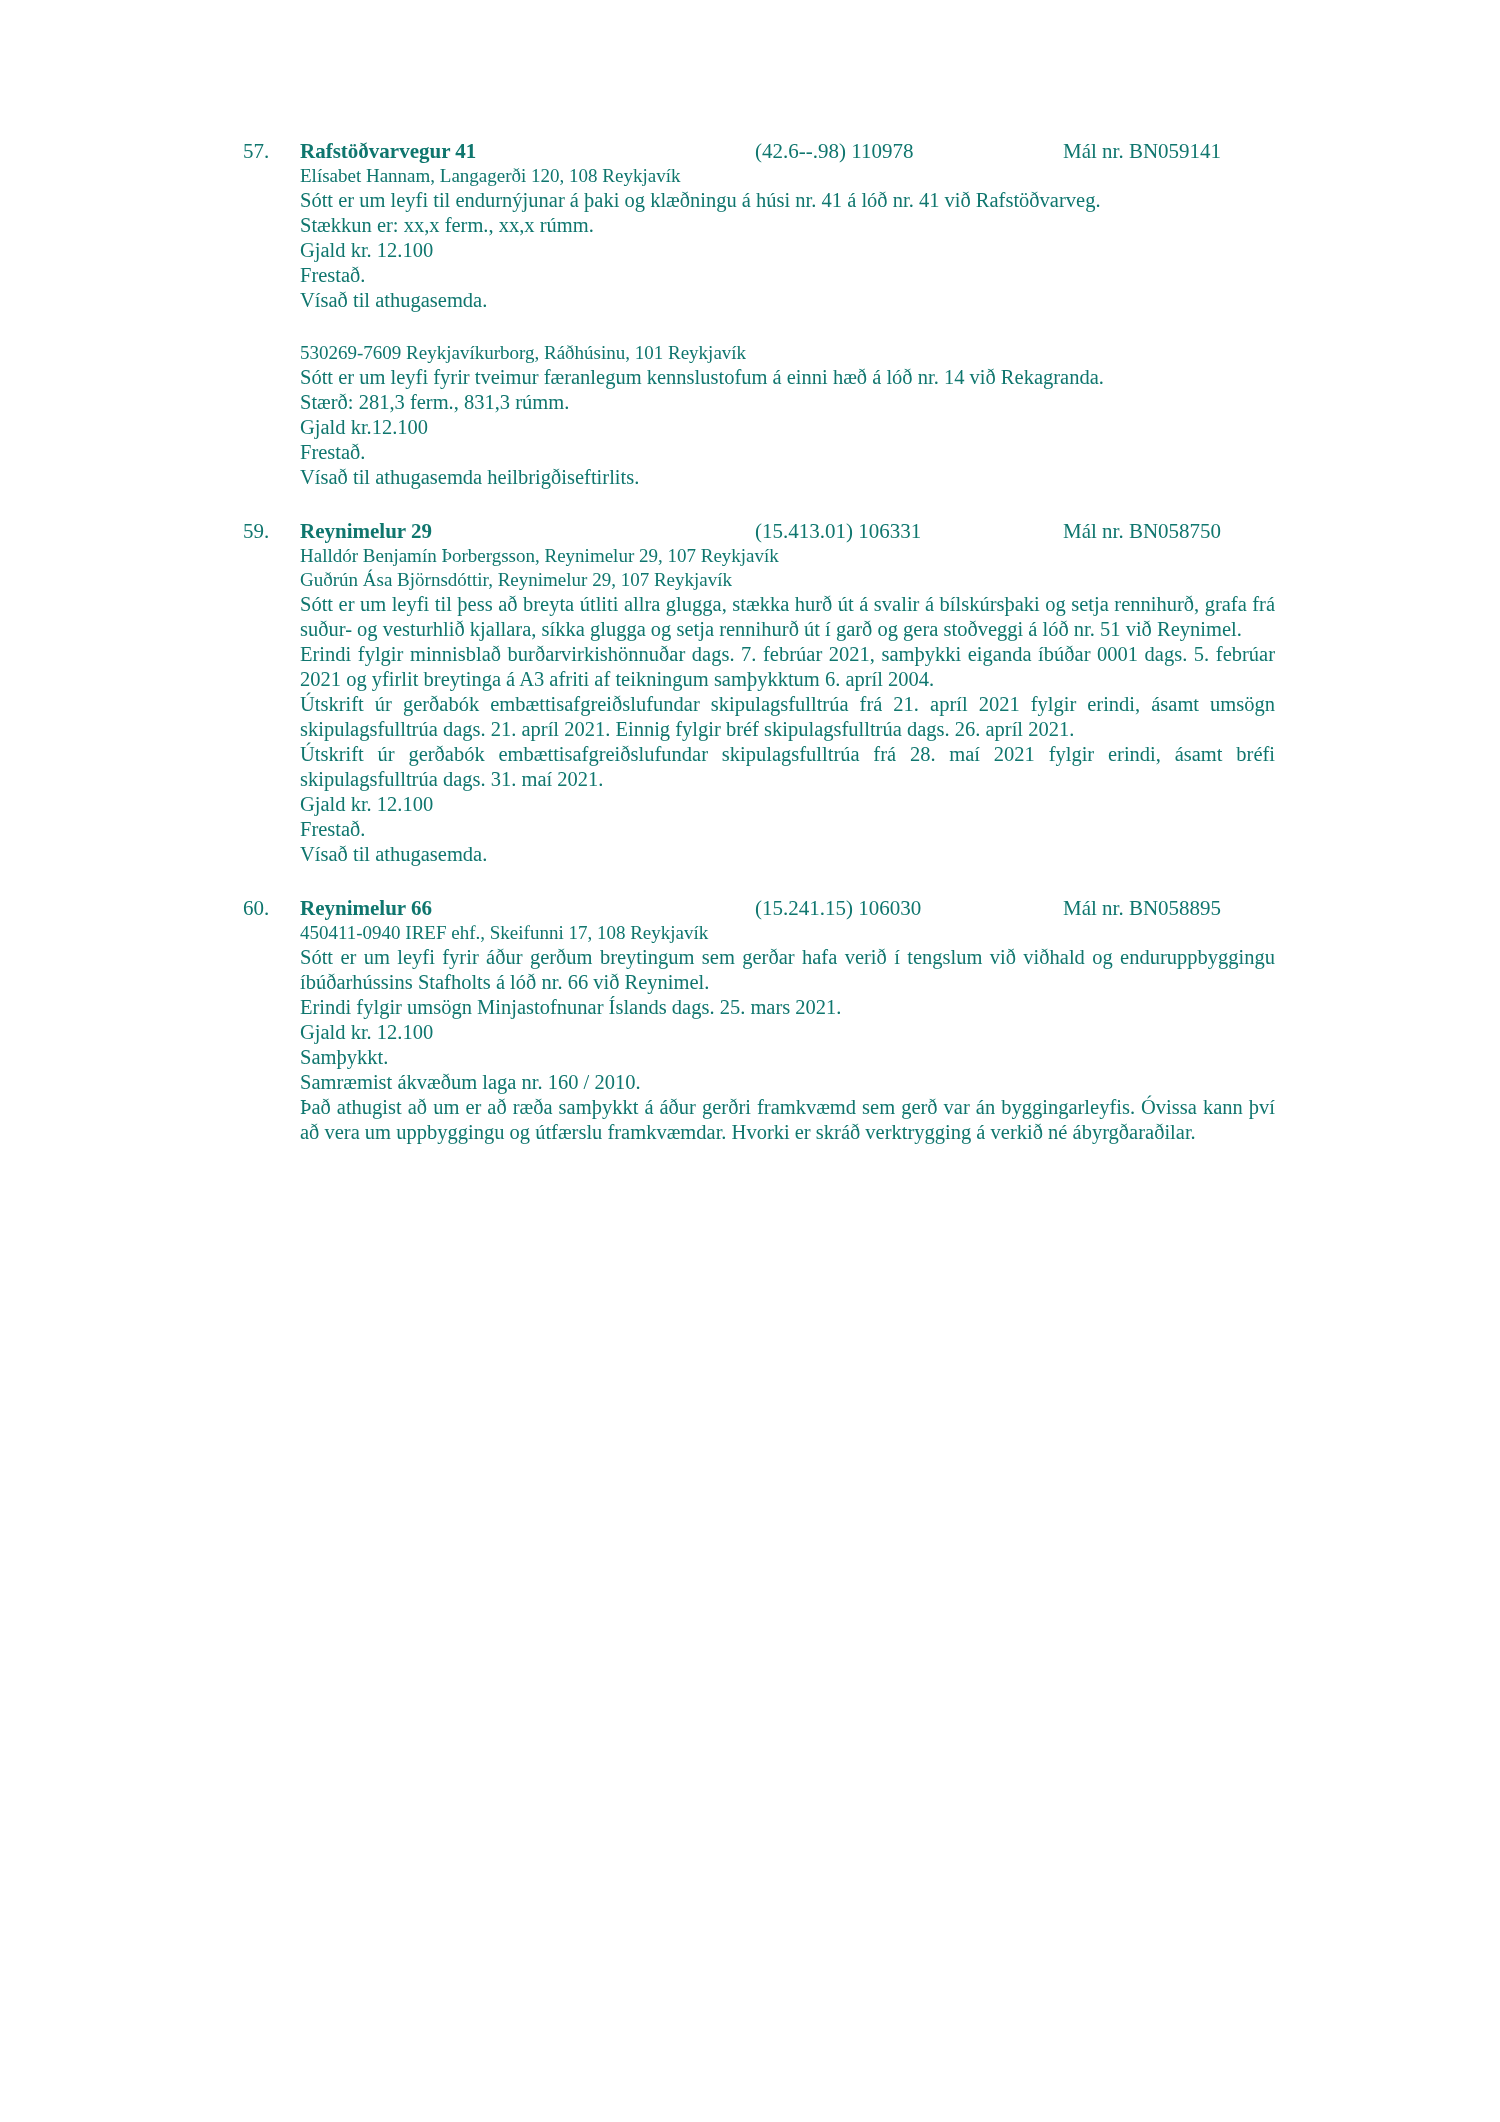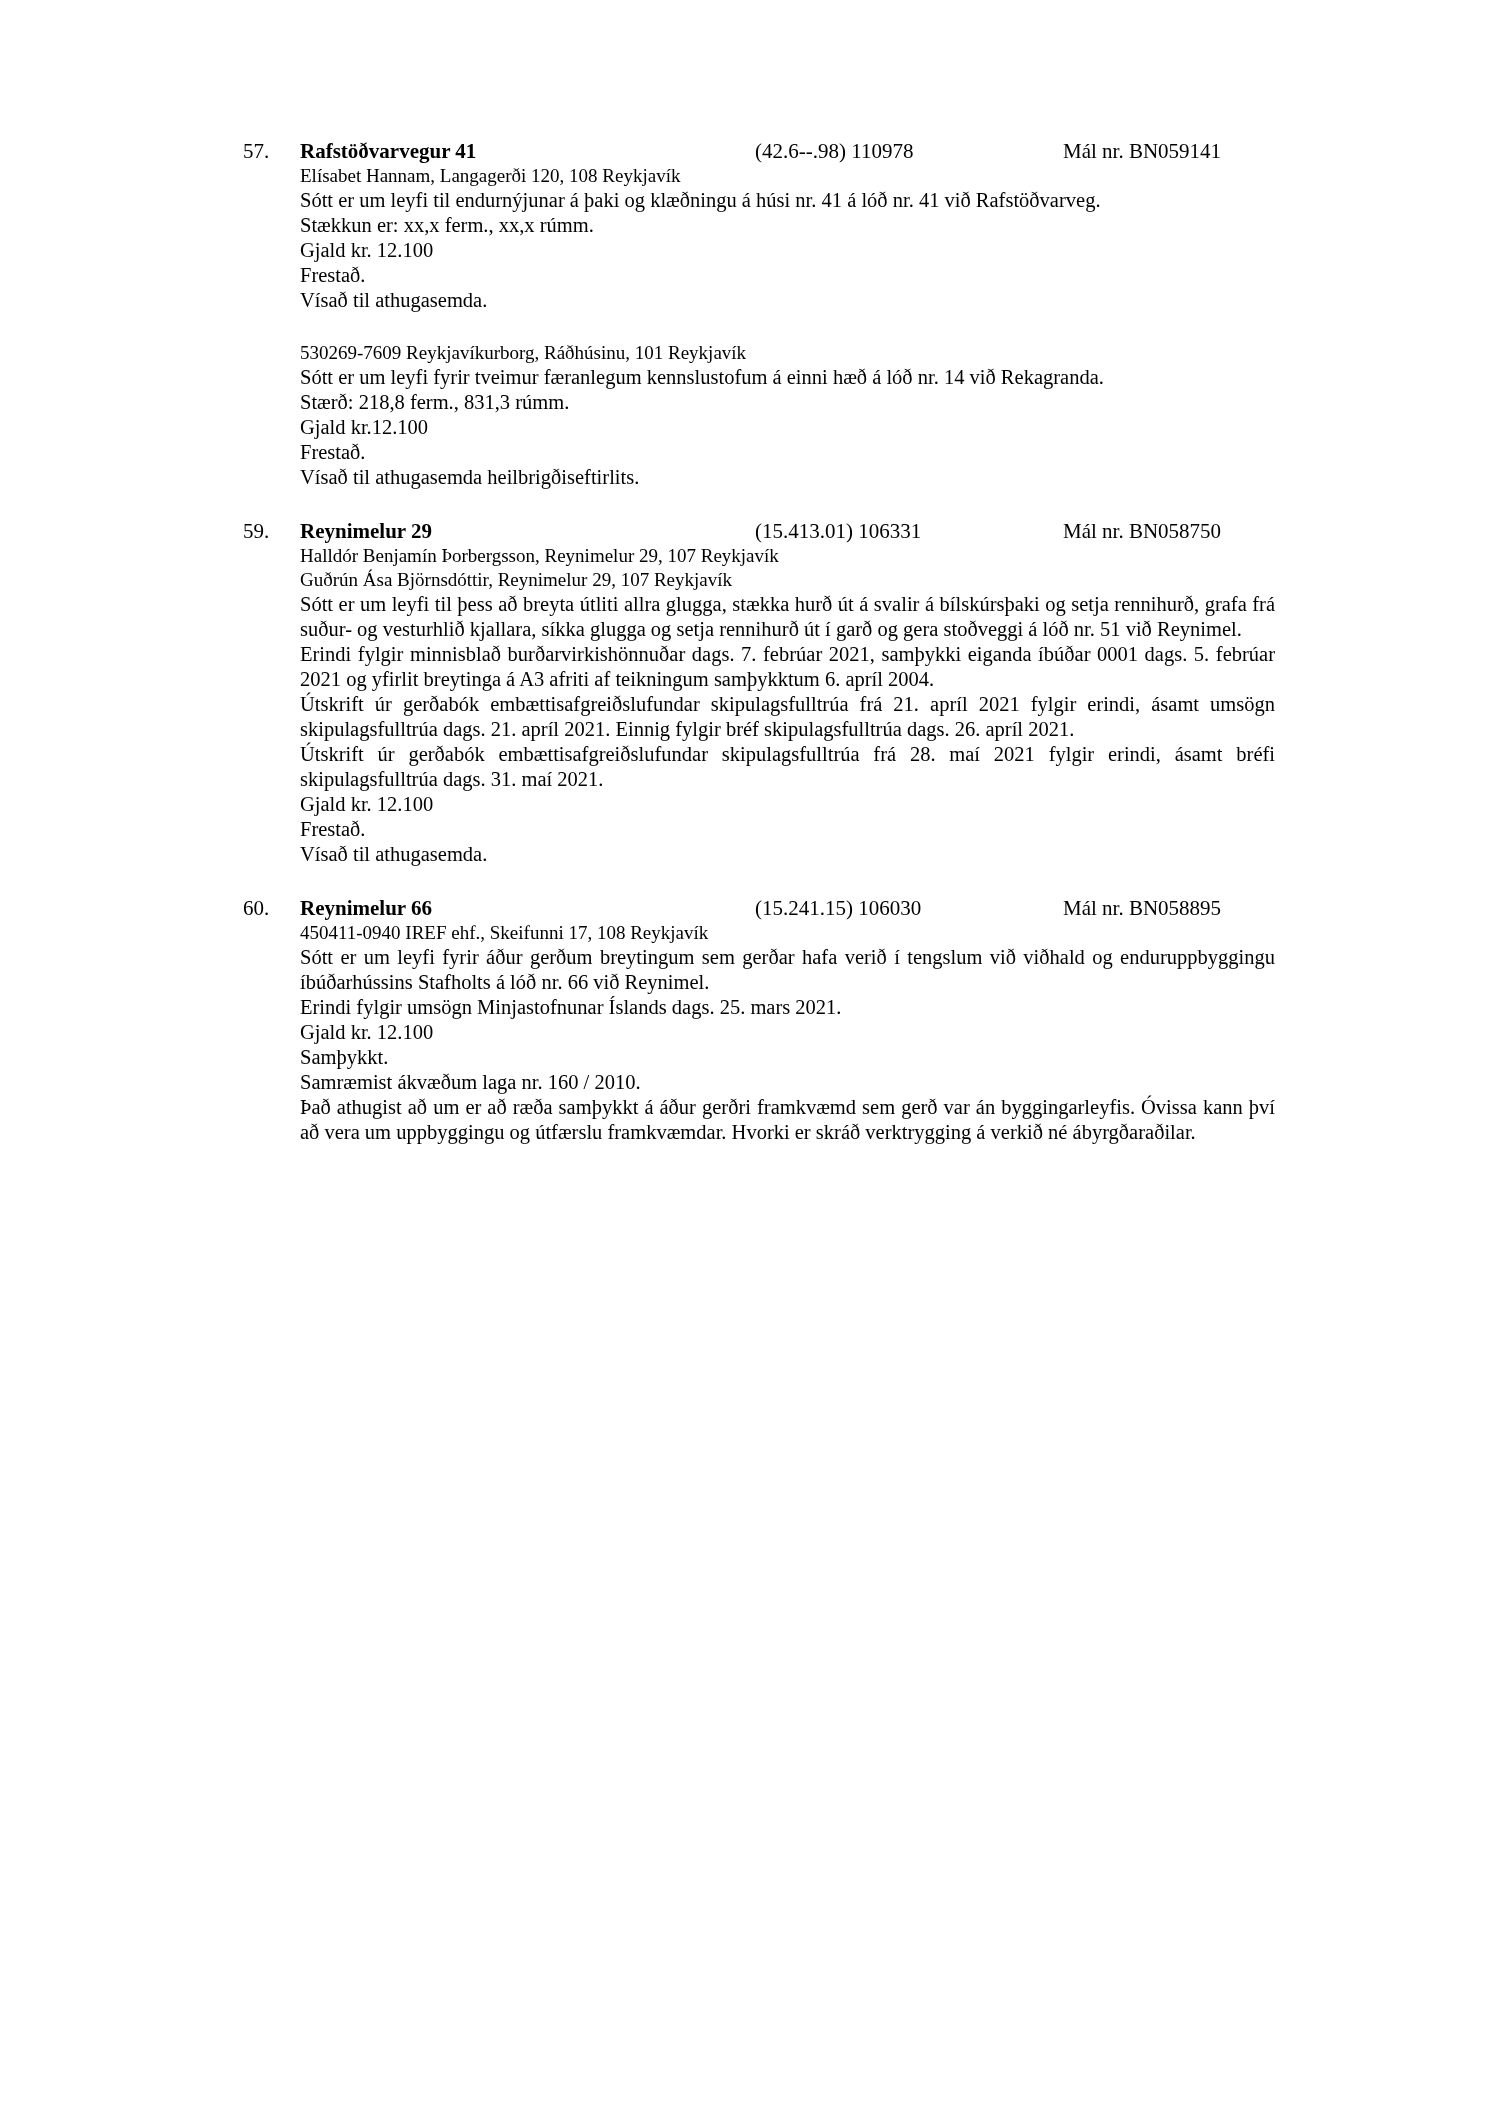--- a/index.html
+++ b/index.html
@@ -3,21 +3,21 @@
 <meta charset="utf-8">
 <style>
   * { margin: 0; padding: 0; box-sizing: border-box; }
   html, body { background: #ffffff; }
   .page {
     position: relative;
     width: 1500px;
     height: 1744px;
     margin: 0 auto;
     background: #ffffff;
-    color: #000000;
+    color: #0f766e;
     font-family: "Liberation Serif", "DejaVu Serif", serif;
     overflow: hidden;
   }
   .content {
     position: absolute;
     left: 243px;
     top: 138px;
     width: 1032px;
   }
   .item { margin-bottom: 28px; }
@@ -95,21 +95,21 @@
         <p class="para">Gjald kr. 12.100</p>
         <p class="status">Frestað.</p>
         <p class="status">Vísað til athugasemda.</p>
       </div>
     </section>
 
     <section class="item">
       <div class="item-body">
         <p class="applicant">530269-7609 Reykjavíkurborg, Ráðhúsinu, 101 Reykjavík</p>
         <p class="para">Sótt er um leyfi fyrir tveimur færanlegum kennslustofum á einni hæð á lóð nr. 14 við Rekagranda.</p>
-        <p class="para">Stærð: 218,8 ferm., 831,3 rúmm.</p>
+        <p class="para">Stærð: 281,3 ferm., 831,3 rúmm.</p>
         <p class="para">Gjald kr.12.100</p>
         <p class="status">Frestað.</p>
         <p class="status">Vísað til athugasemda heilbrigðiseftirlits.</p>
       </div>
     </section>
 
     <section class="item">
       <header class="item-header">
         <span class="num">59.</span>
         <span class="title">Reynimelur 29</span>

